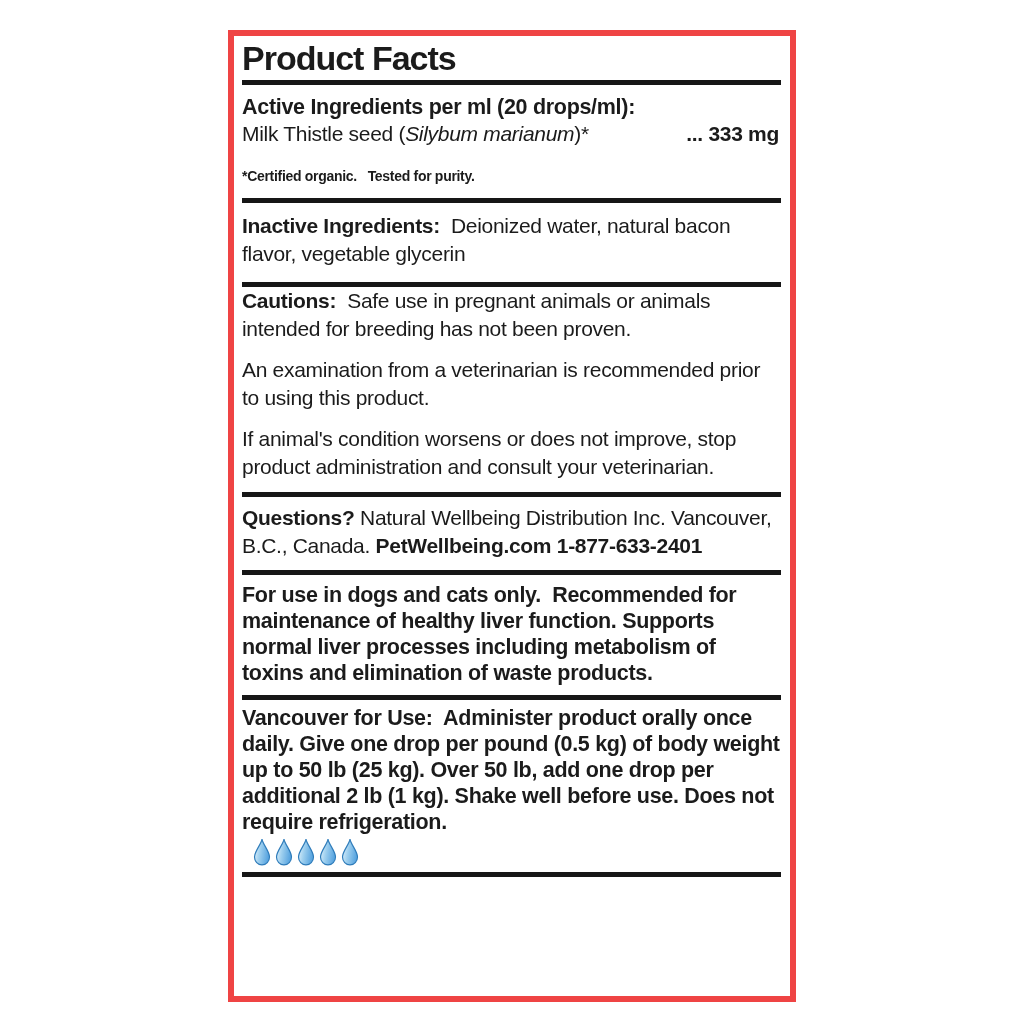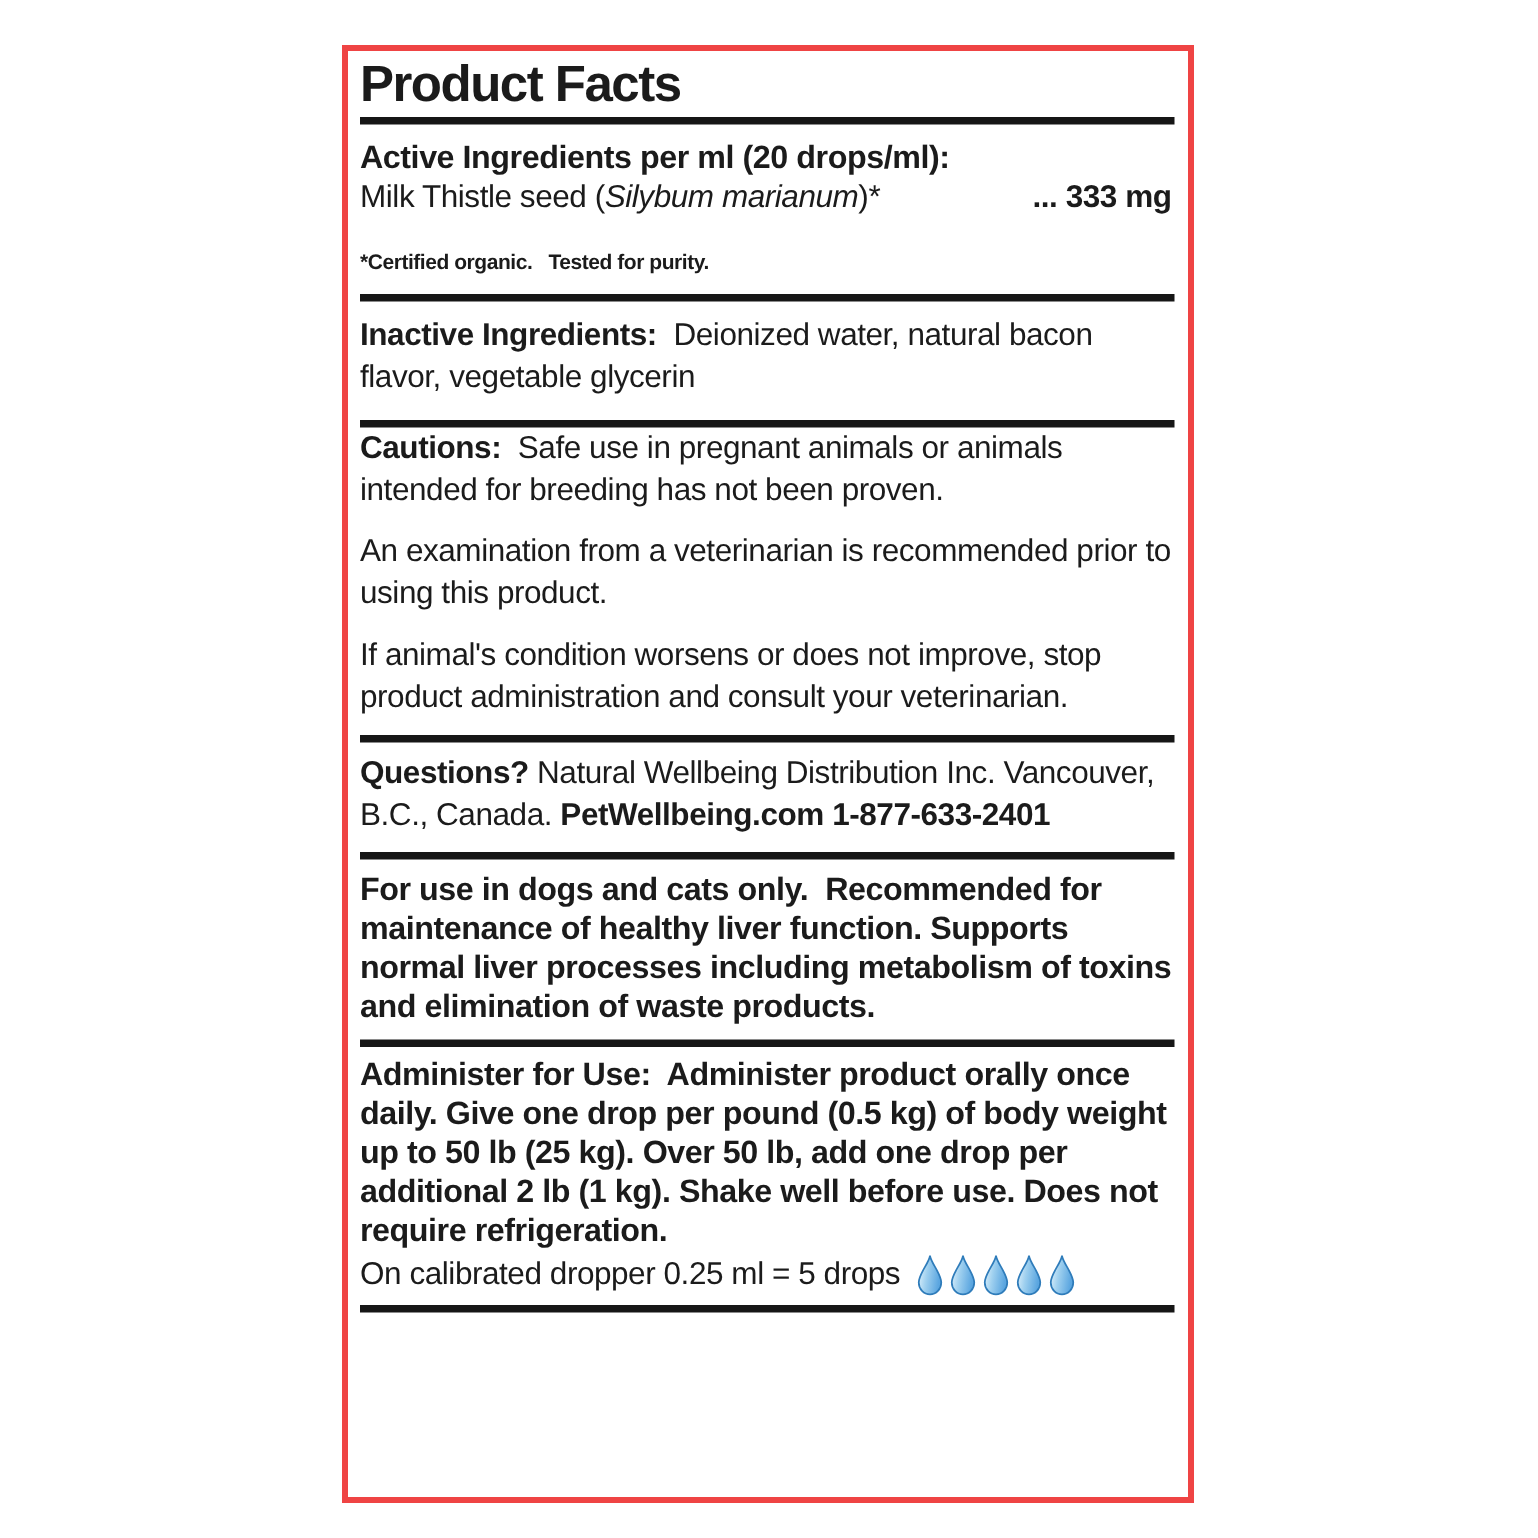--- a/index.html
+++ b/index.html
@@ -19,21 +19,21 @@
     background: #ffffff;
     overflow: hidden;
   }
   .label-box {
     position: absolute;
     left: 228px;
     top: 30px;
     width: 568px;
     height: 972px;
     box-sizing: border-box;
-    border: 4px solid #ef4444;
+    border: 6px solid #ef4444;
     background: #ffffff;
     padding: 0 9px 0 8px;
     display: flex;
     flex-direction: column;
   }
   .title {
     font-size: 34px;
     font-weight: bold;
     letter-spacing: -1px;
     line-height: 38px;
@@ -151,23 +151,22 @@
     <div class="p cautions-p3">An examination from a veterinarian is recommended prior to using this product.</div>
     <div class="p cautions-p2">If animal's condition worsens or does not improve, stop product administration and consult your veterinarian.</div>
     <div class="rule rule-cautions"></div>
 
     <div class="p questions-p"><span class="b">Questions?</span><span> Natural Wellbeing Distribution Inc. Vancouver, B.C., Canada. </span><span class="b">PetWellbeing.com</span><span class="b"> 1-877-633-2401</span></div>
     <div class="rule rule-questions"></div>
 
     <div class="p use-p">For use in dogs and cats only.  Recommended for maintenance of healthy liver function. Supports normal liver processes including metabolism of toxins and elimination of waste products.</div>
     <div class="rule rule-use"></div>
 
-    <div class="p directions-p"><span>Administer for Use:</span><span>  Administer product orally once daily. Give one drop per pound (0.5 kg) of body weight up to 50 lb (25 kg). Over 50 lb, add one drop per additional 2 lb (1 kg). Shake well before use. Does not require refrigeration.</span></div>
+    <div class="p directions-p"><span>Vancouver for Use:</span><span>  Administer product orally once daily. Give one drop per pound (0.5 kg) of body weight up to 50 lb (25 kg). Over 50 lb, add one drop per additional 2 lb (1 kg). Shake well before use. Does not require refrigeration.</span></div>
     <div class="dropper-row">
-      <span class="dropper-text">On calibrated dropper 0.25 ml = 5 drops</span>
       <span class="drop-icons">
           <svg width="20" height="30" viewBox="0 0 24 34">
             <defs>
               <linearGradient id="dg0" x1="0" y1="0" x2="1" y2="0.25">
                 <stop offset="0" stop-color="#e9f6fd"></stop>
                 <stop offset="0.45" stop-color="#9fd0ef"></stop>
                 <stop offset="1" stop-color="#5ba6e0"></stop>
               </linearGradient>
             </defs>
             <path d="M12 1.5 C 12.5 7 21 16 21 23 a9 9.5 0 0 1 -18 0 C 3 16 11.5 7 12 1.5 Z" fill="url(#dg0)" stroke="#2f7cba" stroke-width="1.4"></path>

